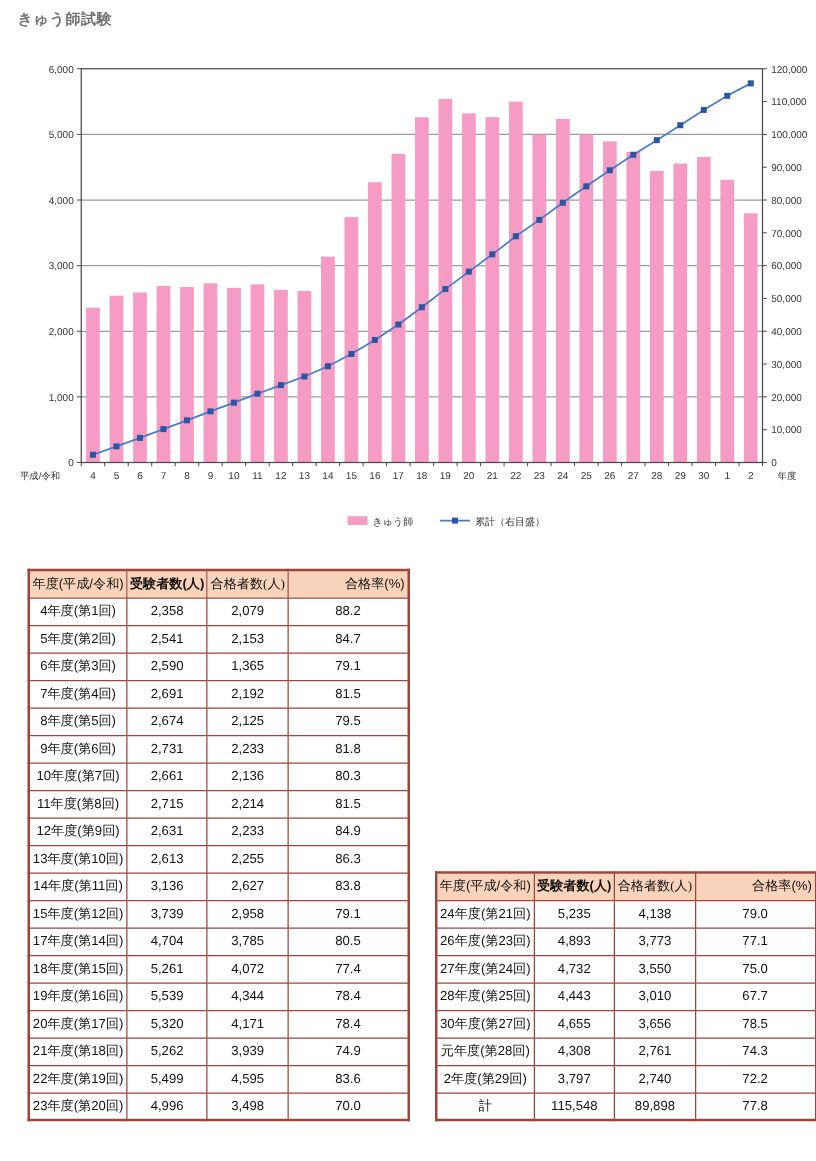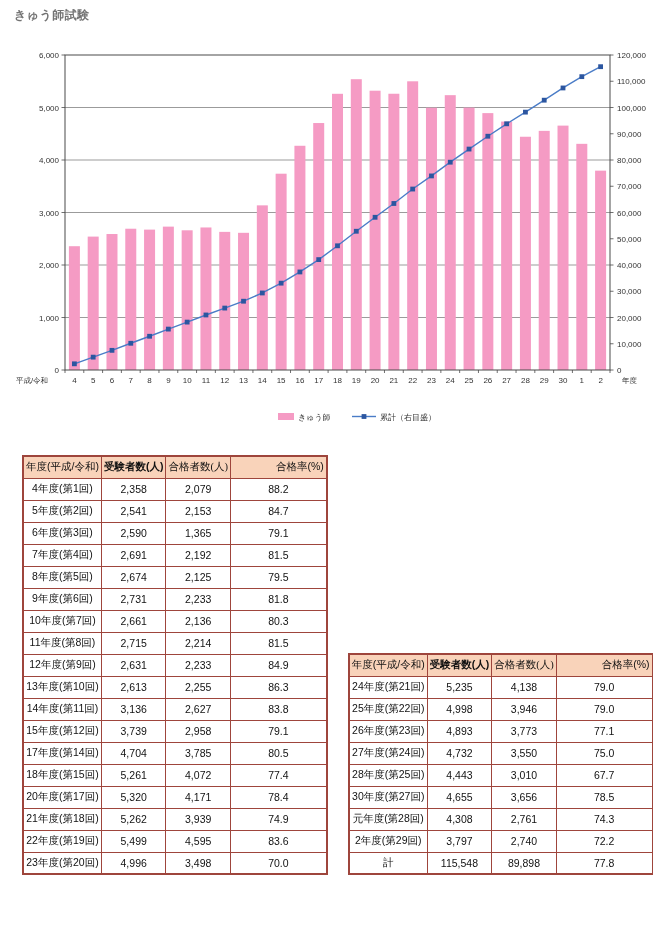--- a/index.html
+++ b/index.html
@@ -323,20 +323,26 @@
           <td>3,785</td>
           <td>80.5</td>
         </tr>
         <tr>
           <td>18年度(第15回)</td>
           <td>5,261</td>
           <td>4,072</td>
           <td>77.4</td>
         </tr>
         <tr>
+          <td>19年度(第16回)</td>
+          <td>5,539</td>
+          <td>4,344</td>
+          <td>78.4</td>
+        </tr>
+        <tr>
           <td>20年度(第17回)</td>
           <td>5,320</td>
           <td>4,171</td>
           <td>78.4</td>
         </tr>
         <tr>
           <td>21年度(第18回)</td>
           <td>5,262</td>
           <td>3,939</td>
           <td>74.9</td>
@@ -366,26 +372,20 @@
       </tr>
     </thead>
     <tbody id="tbody-right">
         <tr>
           <td>24年度(第21回)</td>
           <td>5,235</td>
           <td>4,138</td>
           <td>79.0</td>
         </tr>
         <tr>
-          <td>25年度(第22回)</td>
-          <td>4,998</td>
-          <td>3,946</td>
-          <td>79.0</td>
-        </tr>
-        <tr>
           <td>26年度(第23回)</td>
           <td>4,893</td>
           <td>3,773</td>
           <td>77.1</td>
         </tr>
         <tr>
           <td>27年度(第24回)</td>
           <td>4,732</td>
           <td>3,550</td>
           <td>75.0</td>

